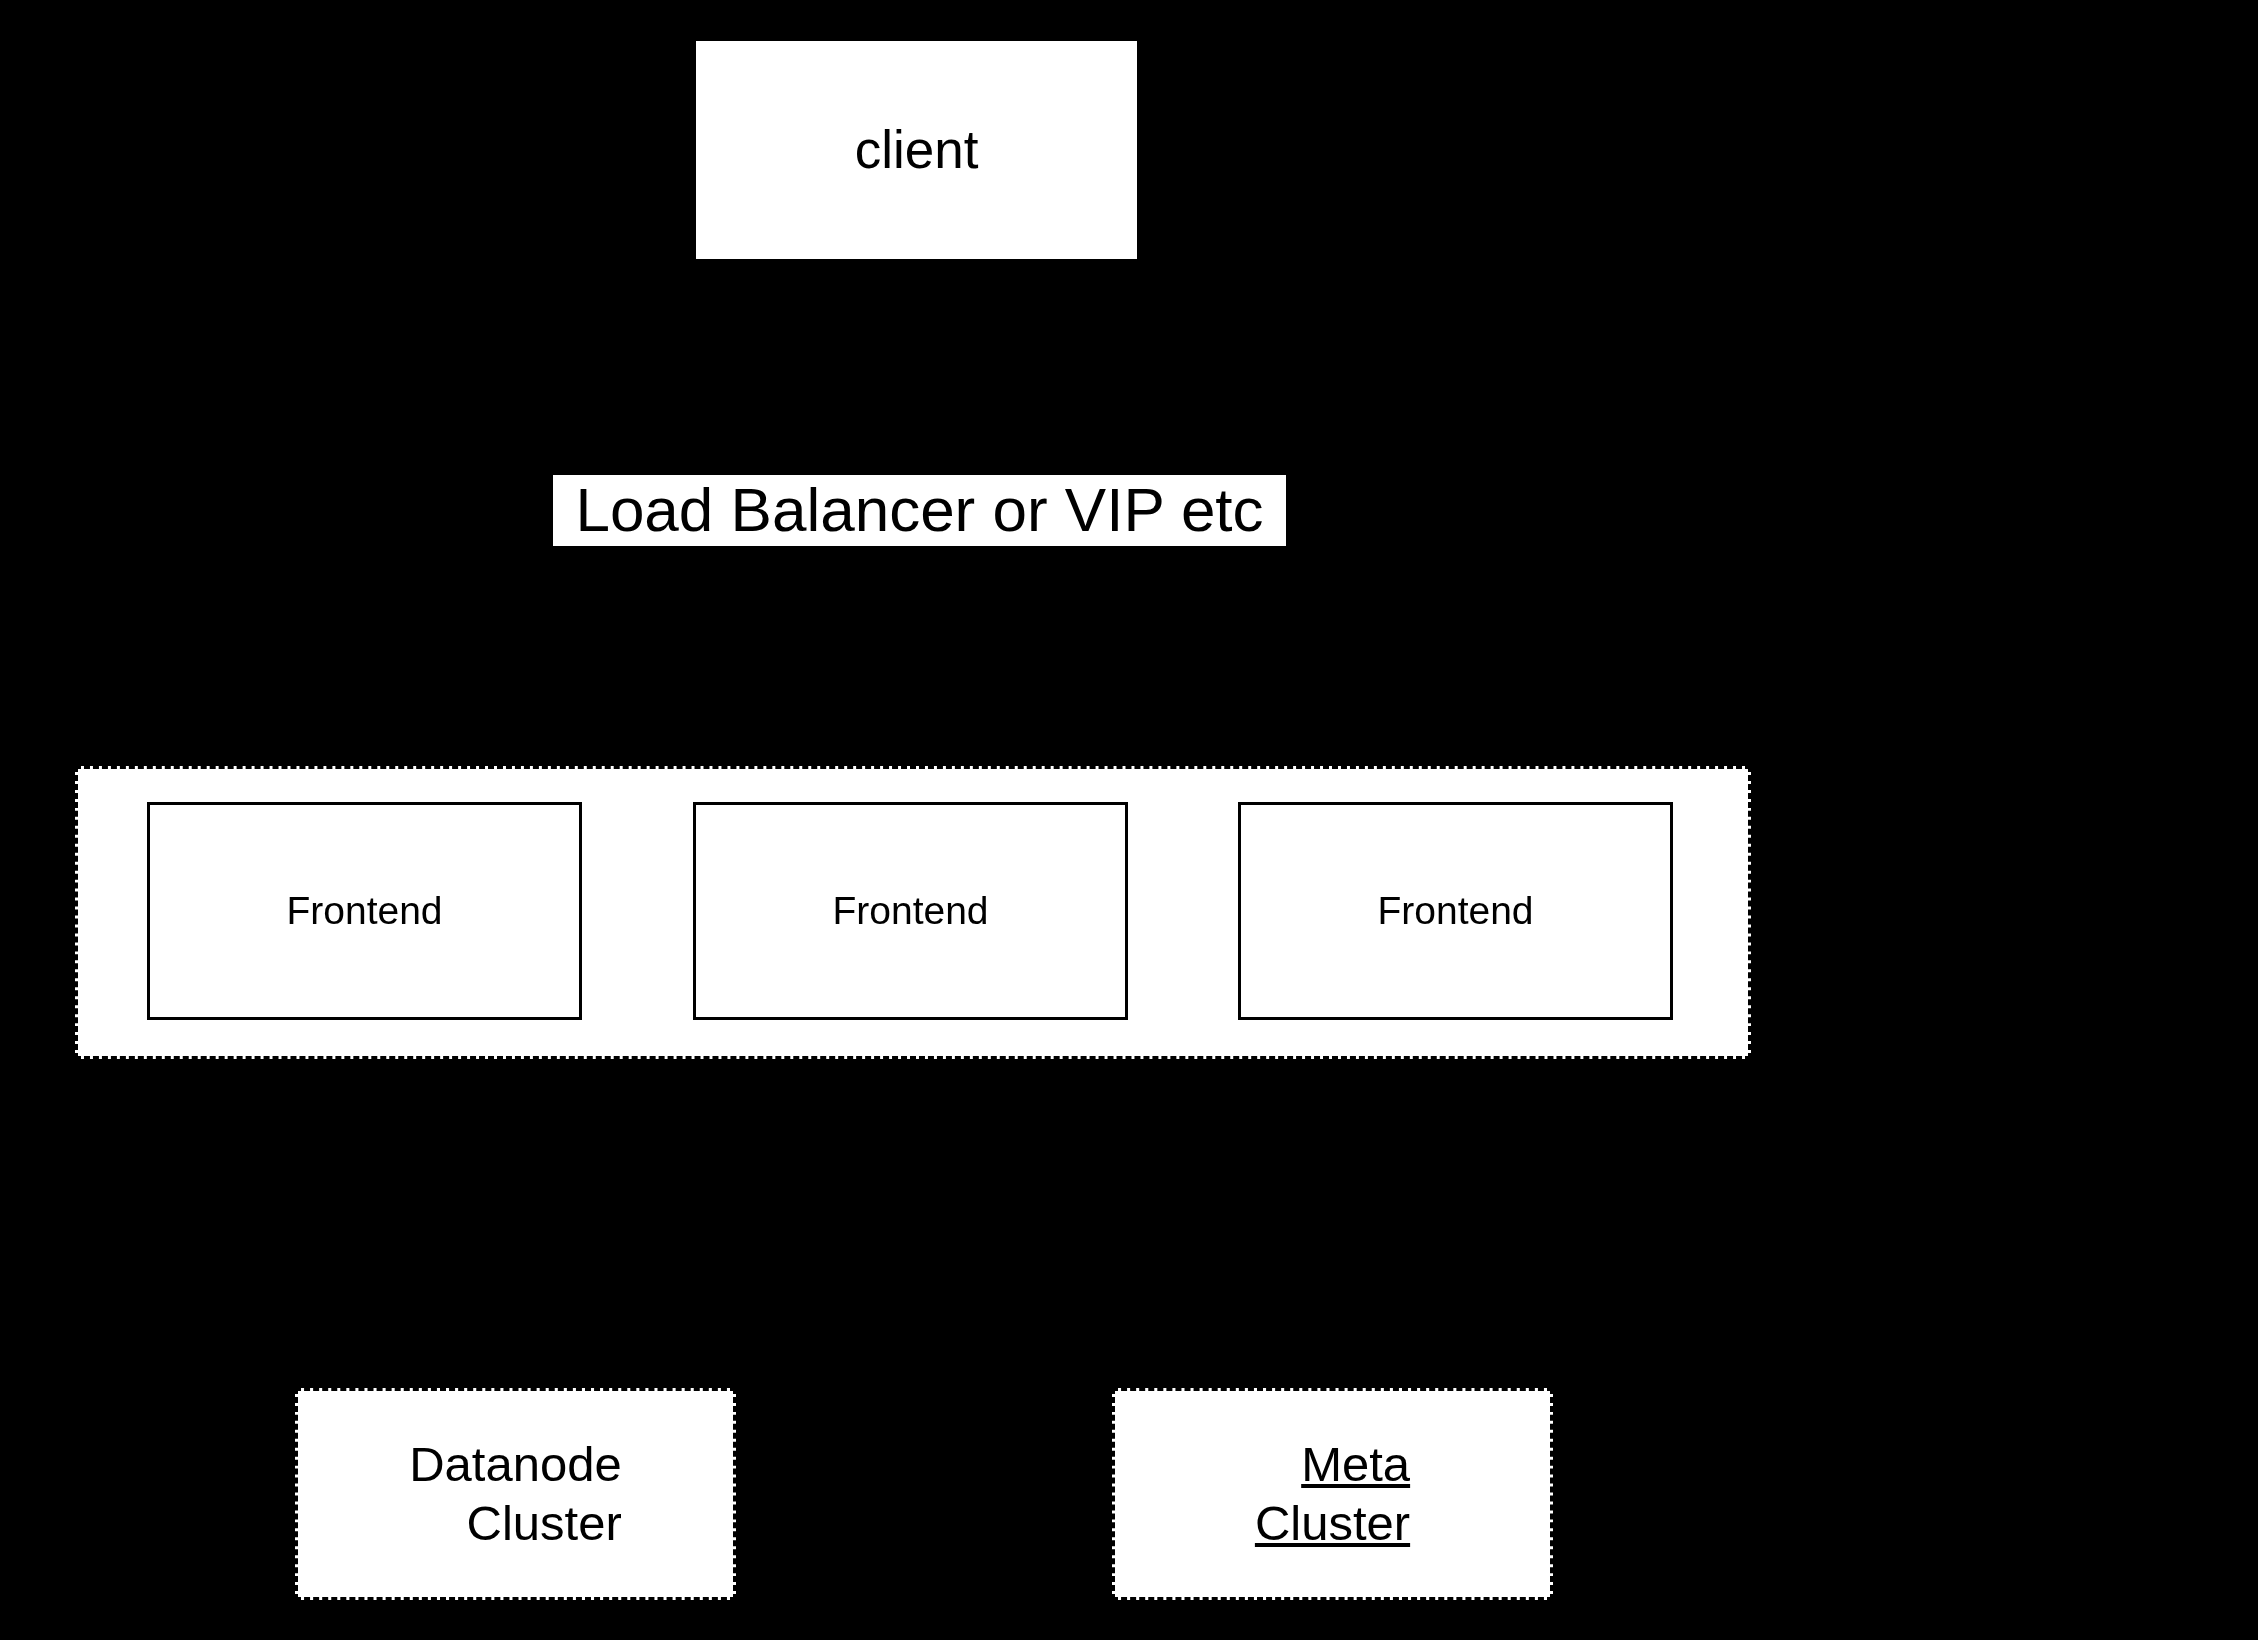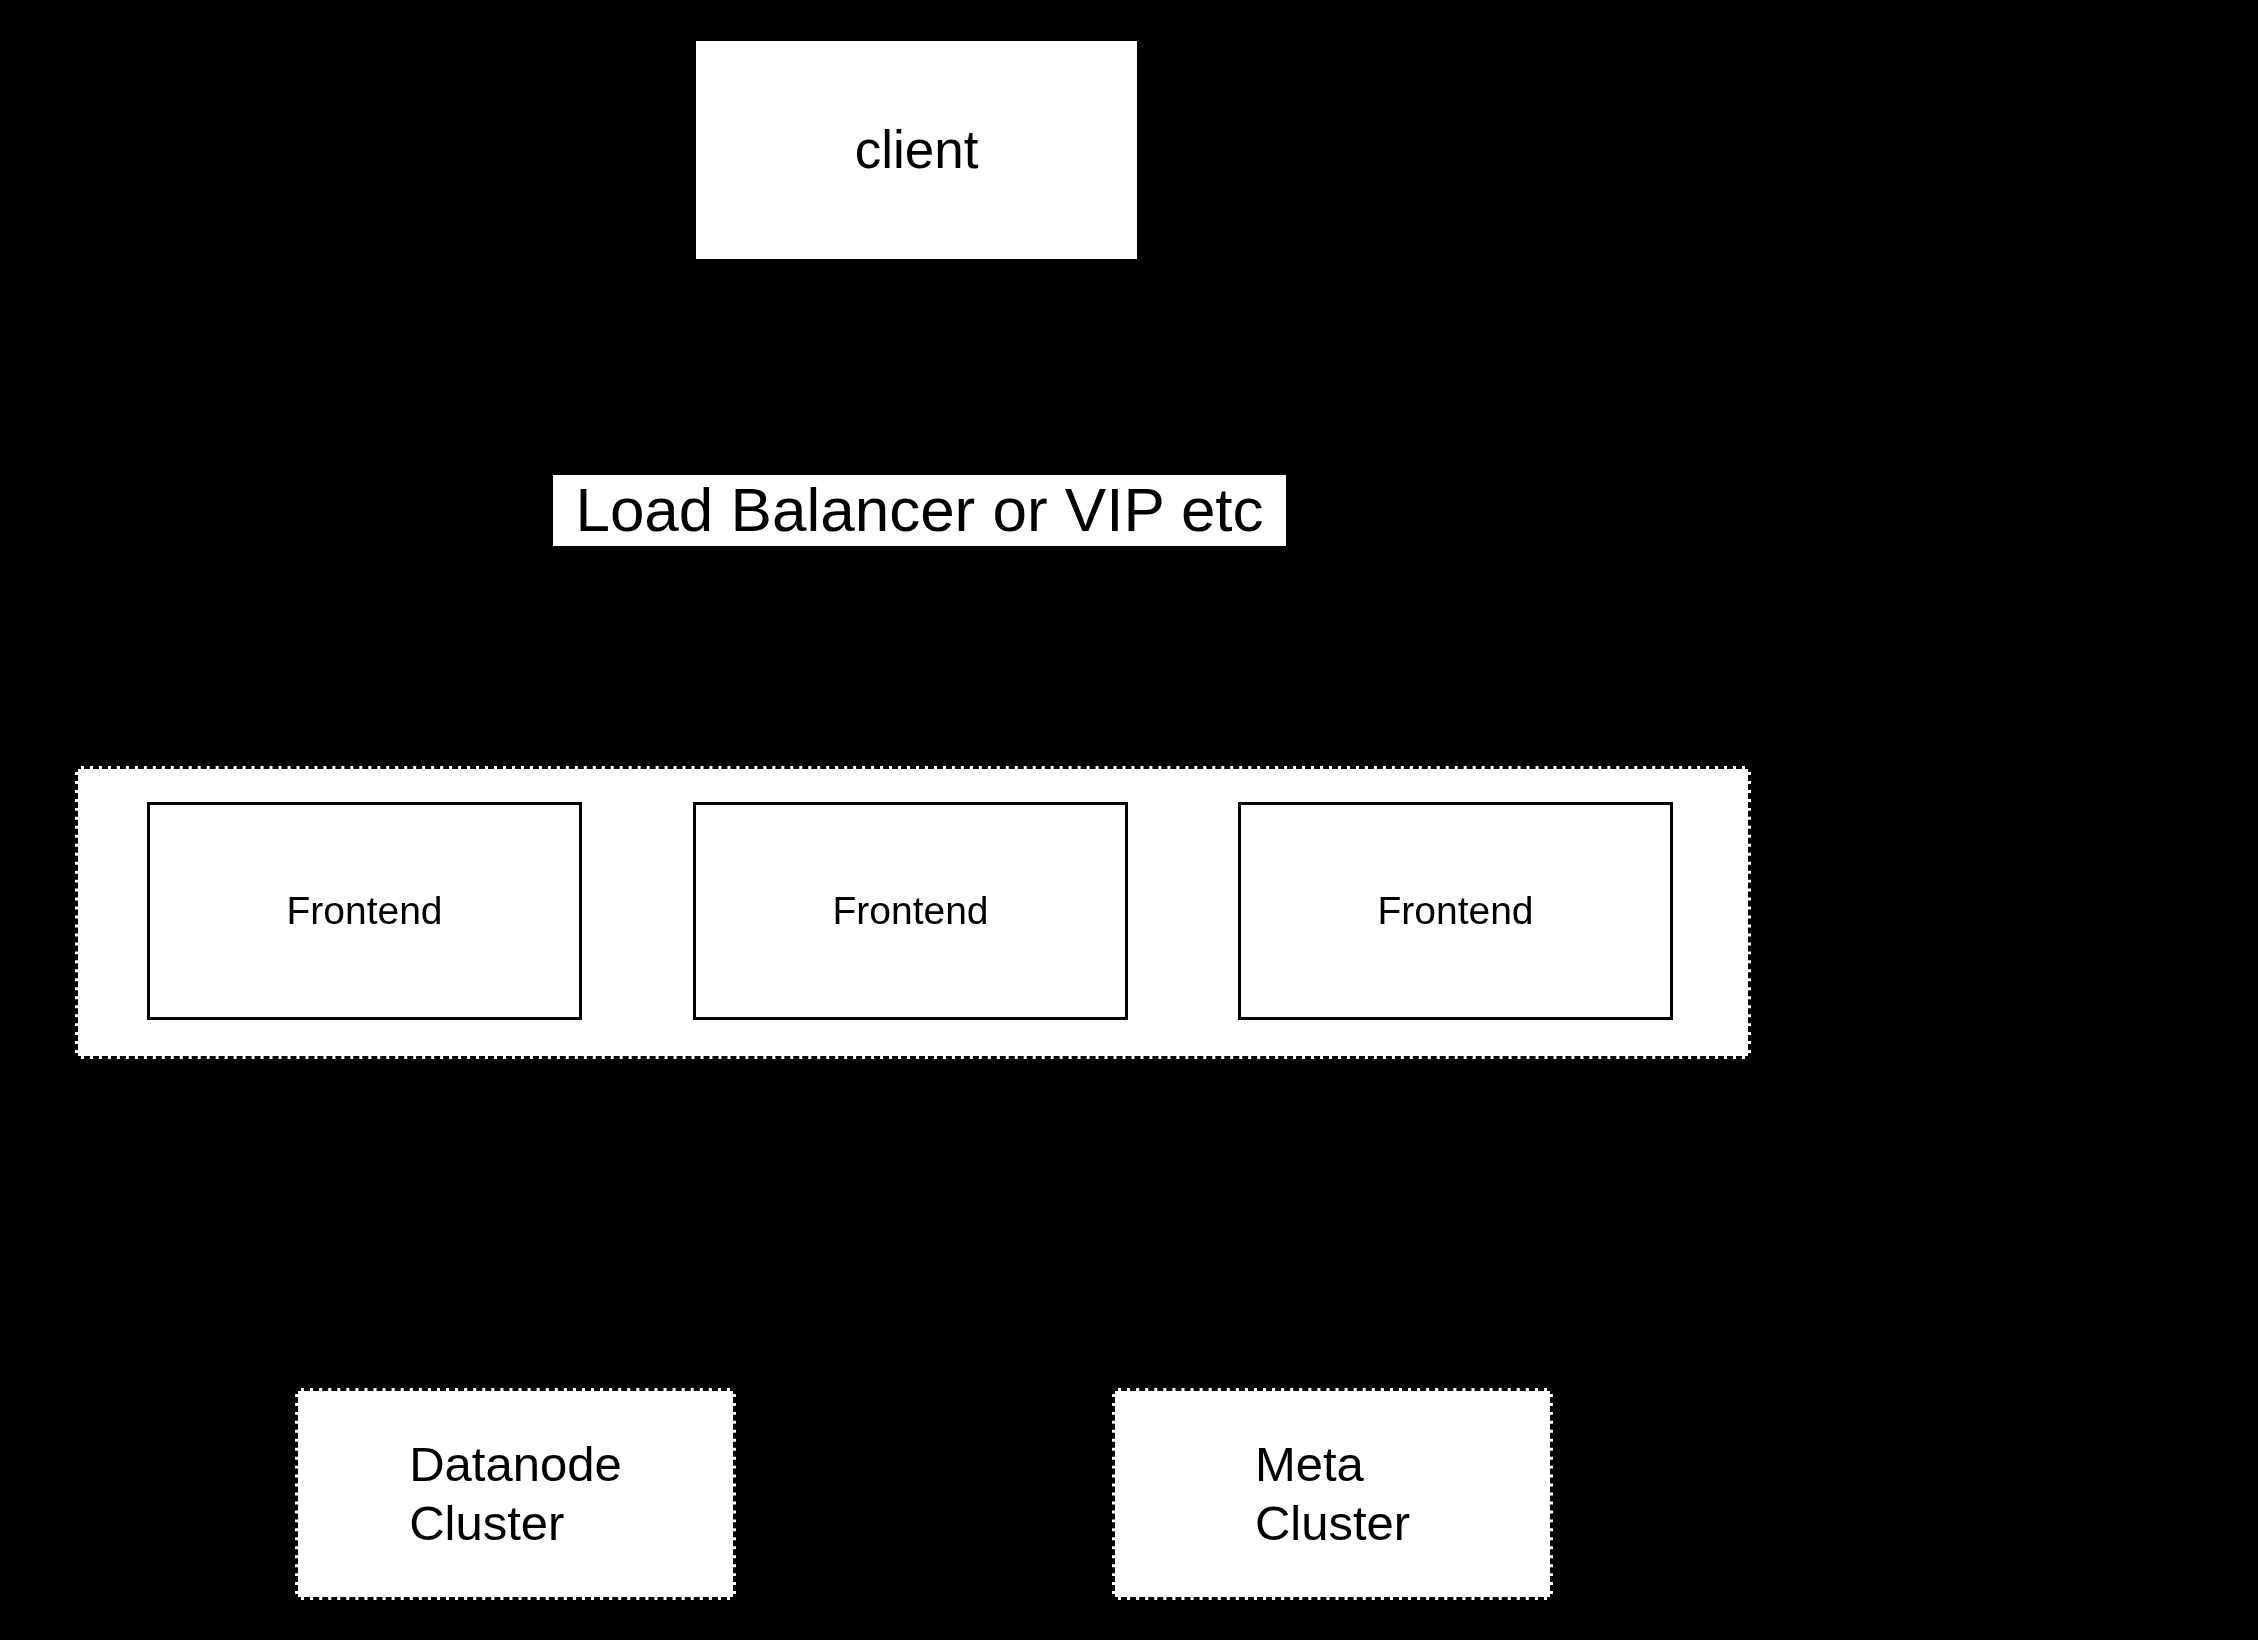--- a/index.html
+++ b/index.html
@@ -15,21 +15,21 @@
     overflow: hidden;
     font-family: "Liberation Sans", sans-serif;
     color: #000000;
   }
   .node {
     position: absolute;
     background: #ffffff;
     display: flex;
     align-items: center;
     justify-content: center;
-    text-align: left;
+    text-align: right;
     box-sizing: border-box;
     color: #000000;
   }
   .node .label {
     white-space: pre-line;
     line-height: 1.2;
   }
   
   .client-box {
     left: 696px; top: 41px;
@@ -61,21 +61,21 @@
   .frontend-2 { left: 693px; }
   .frontend-3 { left: 1238px; }
   
   .cluster-box {
     top: 1388px;
     width: 441px; height: 212px;
     border: 3.6px dashed #000000;
     font-size: 49px;
   }
   .datanode-box { left: 295px; }
-  .meta-box { left: 1112px; }
+  .meta-box { left: 1112px; text-decoration: underline; }
 </style>
 </head>
 <body>
 
 <div class="canvas">
 
   <div class="node client-box">
     <span class="label">client</span>
   </div>
 

